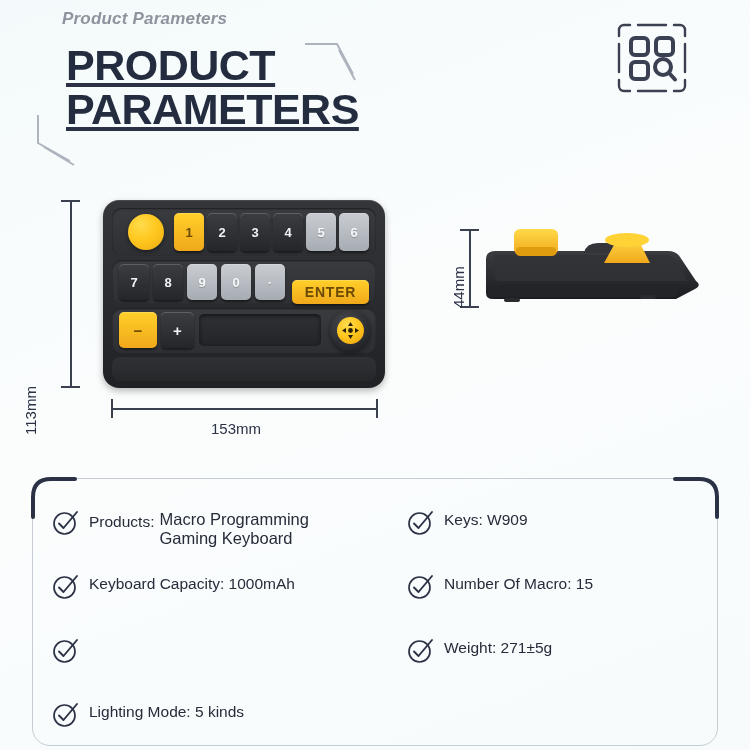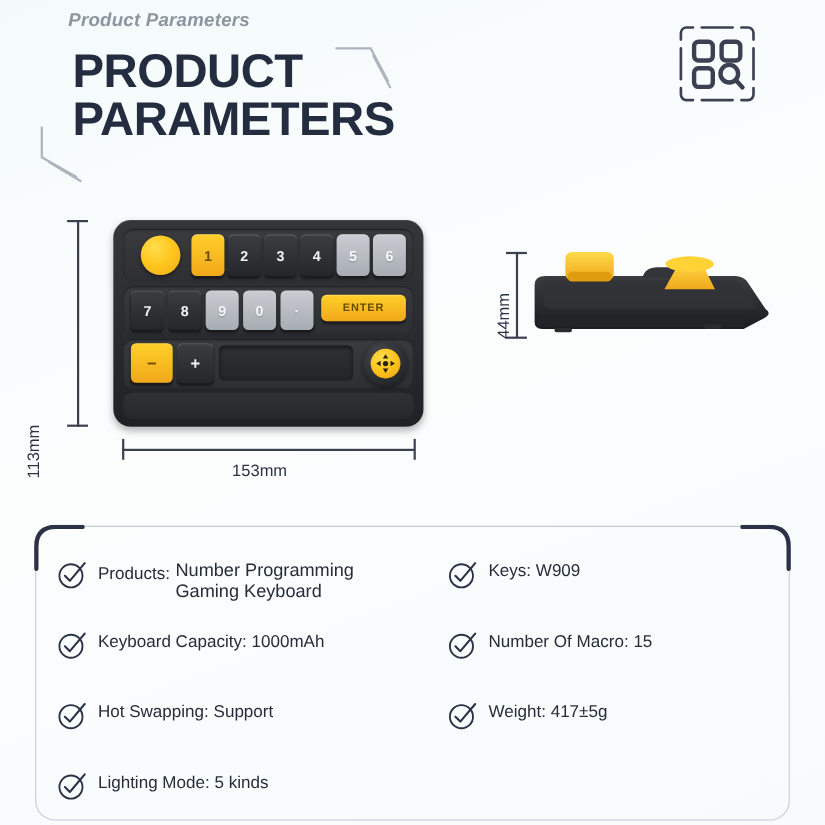--- a/index.html
+++ b/index.html
@@ -19,20 +19,21 @@
 
   #eyebrow {
     position: absolute; left: 62px; top: 9px;
     font-size: 17px; font-style: italic; font-weight: bold;
     color: #8d949e; letter-spacing: 0.2px;
   }
 
   #title-wrap {
     position: absolute; left: 66px; top: 44px;
     width: 420px;
+    text-decoration: underline;
   }
   .title-line {
     font-size: 43px; font-weight: bold; line-height: 1.02;
     color: #242c40; letter-spacing: -0.5px;
   }
 
   .bracket { position: absolute; }
   #bracket-tr { left: 303px; top: 40px; }
   #bracket-bl { left: 34px; top: 113px; }
 
@@ -222,21 +223,21 @@
       <div class="kbkey k-gray" style="left:194px; top:5px; width:30px; height:38px;">5</div>
       <div class="kbkey k-gray" style="left:227px; top:5px; width:30px; height:38px;">6</div>
     </div>
 
     <div id="kb-row2" class="kb-row">
       <div class="kbkey k-dark" style="left:7px;   top:4px; width:30px; height:36px;">7</div>
       <div class="kbkey k-dark" style="left:41px;  top:4px; width:30px; height:36px;">8</div>
       <div class="kbkey k-gray" style="left:75px;  top:4px; width:30px; height:36px;">9</div>
       <div class="kbkey k-gray" style="left:109px; top:4px; width:30px; height:36px;">0</div>
       <div class="kbkey k-gray" style="left:143px; top:4px; width:30px; height:36px;">·</div>
-      <div class="kbkey k-yellow" style="left:180px; top:8px; width:77px; height:24px; font-size:10px; letter-spacing:0.8px;">ENTER</div>
+      <div class="kbkey k-yellow" style="left:180px; top:20px; width:77px; height:24px; font-size:14px; letter-spacing:0.8px;">ENTER</div>
     </div>
 
     <div id="kb-row3" class="kb-row">
       <div class="kbkey k-yellow" style="left:7px;  top:4px; width:38px; height:36px; font-size:15px;">−</div>
       <div class="kbkey k-dark" style="left:49px; top:4px; width:33px; height:36px; font-size:15px;">+</div>
       <div class="kbkey k-bar" style="left:87px; top:6px; width:122px; height:32px;"></div>
       <div id="joystick">
         <div id="joystick-cap">
           <svg width="19" height="19" viewBox="0 0 19 19">
             <g fill="#2b2208">
@@ -306,21 +307,21 @@
   <div id="spec-grid">
 
     <div class="spec-item">
       <svg class="check-icon" width="27" height="27" viewBox="0 0 27 27">
         <circle cx="12.5" cy="14.5" r="10.5" fill="none" stroke="#2b3246" stroke-width="1.7"></circle>
         <path d="M7 14.5 L11.5 19 L25 3" fill="none" stroke="#2b3246" stroke-width="1.9" stroke-linecap="round" stroke-linejoin="round"></path>
       </svg>
       <div class="spec-text spec-two-line">
         <span class="lbl">Products:</span>
         <span class="val">
-          <span>Number Programming</span><br>
+          <span>Macro Programming</span><br>
           <span>Gaming Keyboard</span>
         </span>
       </div>
     </div>
 
     <div class="spec-item">
       <svg class="check-icon" width="27" height="27" viewBox="0 0 27 27">
         <circle cx="12.5" cy="14.5" r="10.5" fill="none" stroke="#2b3246" stroke-width="1.7"></circle>
         <path d="M7 14.5 L11.5 19 L25 3" fill="none" stroke="#2b3246" stroke-width="1.9" stroke-linecap="round" stroke-linejoin="round"></path>
       </svg>
@@ -350,35 +351,31 @@
         <span>Number Of Macro:</span>
         <span class="spec-val">15</span>
       </div>
     </div>
 
     <div class="spec-item">
       <svg class="check-icon" width="27" height="27" viewBox="0 0 27 27">
         <circle cx="12.5" cy="14.5" r="10.5" fill="none" stroke="#2b3246" stroke-width="1.7"></circle>
         <path d="M7 14.5 L11.5 19 L25 3" fill="none" stroke="#2b3246" stroke-width="1.9" stroke-linecap="round" stroke-linejoin="round"></path>
       </svg>
-      <div class="spec-text">
-        <span>Hot Swapping:</span>
-        <span class="spec-val">Support</span>
-      </div>
     </div>
 
 
     <div class="spec-item">
       <svg class="check-icon" width="27" height="27" viewBox="0 0 27 27">
         <circle cx="12.5" cy="14.5" r="10.5" fill="none" stroke="#2b3246" stroke-width="1.7"></circle>
         <path d="M7 14.5 L11.5 19 L25 3" fill="none" stroke="#2b3246" stroke-width="1.9" stroke-linecap="round" stroke-linejoin="round"></path>
       </svg>
       <div class="spec-text">
         <span>Weight:</span>
-        <span class="spec-val">417±5g</span>
+        <span class="spec-val">271±5g</span>
       </div>
     </div>
 
     <div class="spec-item">
       <svg class="check-icon" width="27" height="27" viewBox="0 0 27 27">
         <circle cx="12.5" cy="14.5" r="10.5" fill="none" stroke="#2b3246" stroke-width="1.7"></circle>
         <path d="M7 14.5 L11.5 19 L25 3" fill="none" stroke="#2b3246" stroke-width="1.9" stroke-linecap="round" stroke-linejoin="round"></path>
       </svg>
       <div class="spec-text">
         <span>Lighting Mode:</span>

